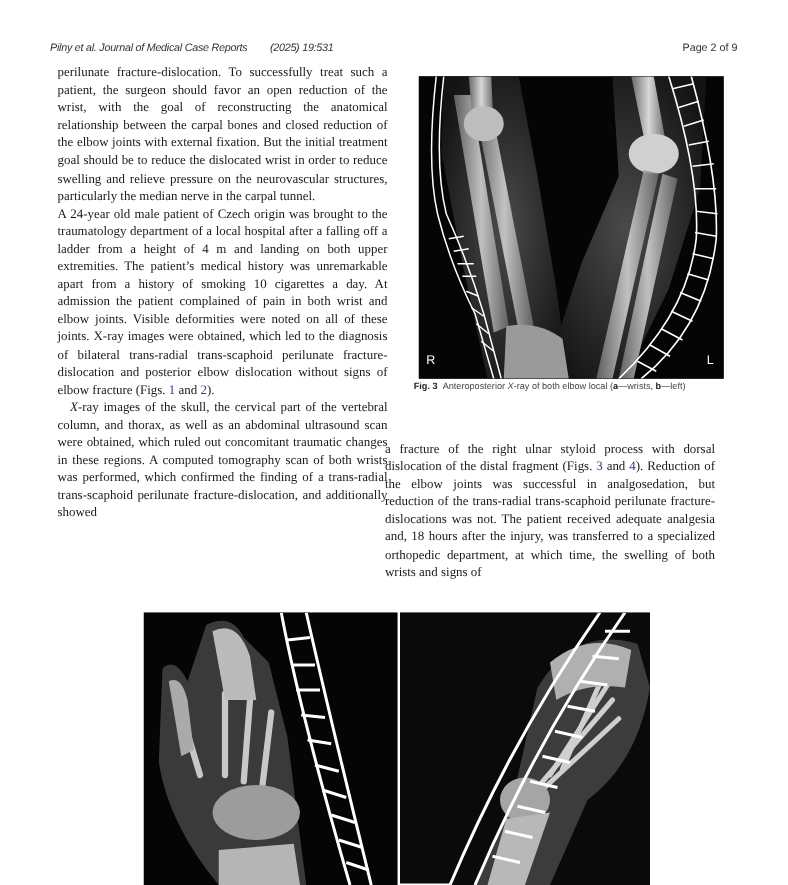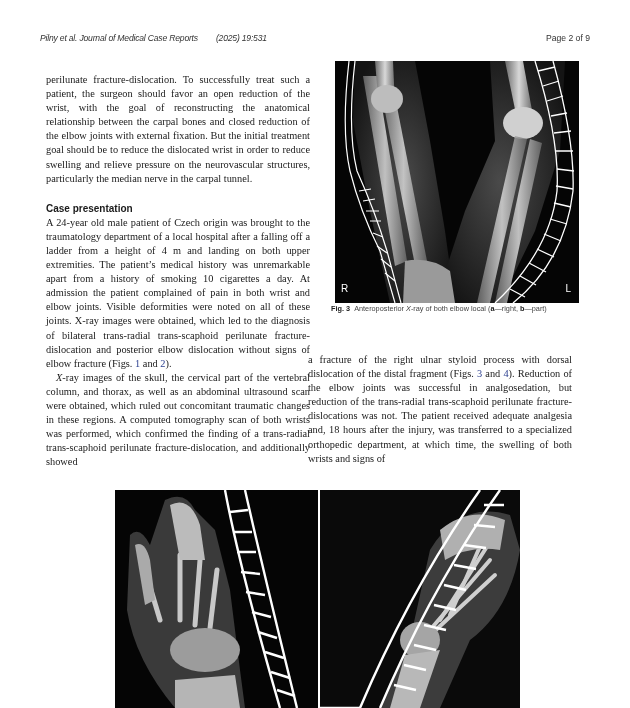--- a/index.html
+++ b/index.html
@@ -3,21 +3,21 @@
 <meta charset="utf-8">
 <style>
   html, body { margin: 0; padding: 0; background: #ffffff; }
   body { width: 630px; height: 708px; position: relative; overflow: hidden; font-family: "Liberation Serif", serif; color: #1a1a1a; }
   .running-head { position: absolute; top: 0; left: 0; width: 630px; height: 14px; font-family: "Liberation Sans", sans-serif; font-size: 8.6px; color: #333; margin-top: 36px; }
   .rh-left { position: absolute; left: 40px; top: -3px; font-style: italic; letter-spacing: -0.2px; }
   .rh-left .yr { font-style: italic; margin-left: 18px; }
   .rh-right { position: absolute; left: 546px; top: -3px; }
   .col { position: absolute; font-size: 10.35px; line-height: 14.1px; text-align: justify; }
   .col p { margin: 0; }
-  .col-left { left: 46px; top: 73px; width: 264px; }
+  .col-left { left: 46px; top: 52px; width: 264px; }
   .col-right { left: 308px; top: 353px; width: 264px; }
   .heading { font-family: "Liberation Sans", sans-serif; font-weight: bold; font-size: 10px; margin-top: 16px !important; line-height: 14px; }
   .indent { text-indent: 10px; }
   .ref { color: #2b3f8f; }
   .fig { position: absolute; background: #050505; overflow: hidden; }
   .fig2 { left: 335px; top: 61px; width: 244px; height: 242px; }
   .fig-bottom-a { left: 115px; top: 490px; width: 203px; height: 218px; }
   .fig-bottom-b { left: 320px; top: 490px; width: 200px; height: 218px; }
   .fig svg { display: block; width: 100%; height: 100%; }
   .fig-label { position: absolute; font-family: "Liberation Sans", sans-serif; font-size: 10px; color: #fff; }
@@ -27,21 +27,20 @@
 </head>
 <body>
 
 <div class="running-head">
   <span class="rh-left"><span>Pilny et al. Journal of Medical Case Reports</span><span class="yr">(2025) 19:531</span></span>
   <span class="rh-right">Page 2 of 9</span>
 </div>
 
 <div class="col col-left">
   <p>perilunate fracture-dislocation. To successfully treat such a patient, the surgeon should favor an open reduction of the wrist, with the goal of reconstructing the anatomical relationship between the carpal bones and closed reduction of the elbow joints with external fixation. But the initial treatment goal should be to reduce the dislocated wrist in order to reduce swelling and relieve pressure on the neurovascular structures, particularly the median nerve in the carpal tunnel.</p>
-  <p class="heading">Case presentation</p>
   <p><span>A 24-year old male patient of Czech origin was brought to the traumatology department of a local hospital after a falling off a ladder from a height of 4 m and landing on both upper extremities. The patient’s medical history was unremarkable apart from a history of smoking 10 cigarettes a day. At admission the patient complained of pain in both wrist and elbow joints. Visible deformities were noted on all of these joints. X-ray images were obtained, which led to the diagnosis of bilateral trans-radial trans-scaphoid perilunate fracture-dislocation and posterior elbow dislocation without signs of elbow fracture (Figs. </span><a class="ref">1</a><span> and </span><a class="ref">2</a><span>).</span></p>
   <p class="indent"><i>X</i><span>-ray images of the skull, the cervical part of the vertebral column, and thorax, as well as an abdominal ultrasound scan were obtained, which ruled out concomitant traumatic changes in these regions. A computed tomography scan of both wrists was performed, which confirmed the finding of a trans-radial trans-scaphoid perilunate fracture-dislocation, and additionally showed</span></p>
 </div>
 
 <div class="fig fig2">
   <svg viewBox="0 0 244 242" preserveAspectRatio="none">
     <defs>
       <linearGradient id="bone" x1="0" x2="1">
         <stop offset="0" stop-color="#6a6a6a"></stop>
           <stop offset="0.5" stop-color="#d8d8d8"></stop>
@@ -73,21 +72,21 @@
       <path d="M200 0 Q225 80 222 130 Q215 190 160 242"></path>
       <path d="M218 0 Q240 80 238 130 Q230 200 178 242"></path>
       <path d="M203 10 L220 6 M208 25 L224 20 M212 40 L228 35 M216 55 L232 52 M219 72 L236 70 M221 90 L238 90 M222 108 L239 110 M221 125 L238 128 M219 142 L236 146 M215 158 L232 163 M209 173 L226 180 M202 188 L219 196 M194 202 L211 211 M185 215 L201 224 M175 228 L190 236"></path>
     </g>
   </svg>
   <span class="fig-label" style="left:6px; top:222px;">R</span>
   <span class="fig-label" style="right:8px; top:222px;">L</span>
 </div>
 
 <div class="caption">
-  <b>Fig. 3</b>&nbsp;&nbsp;<span>Anteroposterior </span><i>X</i><span>-ray of both elbow local (</span><b>a</b><span>—right, </span><b>b</b><span>—part)</span>
+  <b>Fig. 3</b>&nbsp;&nbsp;<span>Anteroposterior </span><i>X</i><span>-ray of both elbow local (</span><b>a</b><span>—wrists, </span><b>b</b><span>—left)</span>
 </div>
 
 <div class="col col-right">
   <p><span>a fracture of the right ulnar styloid process with dorsal dislocation of the distal fragment (Figs. </span><a class="ref">3</a><span> and </span><a class="ref">4</a><span>). Reduction of the elbow joints was successful in analgosedation, but reduction of the trans-radial trans-scaphoid perilunate fracture-dislocations was not. The patient received adequate analgesia and, 18 hours after the injury, was transferred to a specialized orthopedic department, at which time, the swelling of both wrists and signs of</span></p>
 </div>
 
 <div class="fig fig-bottom-a">
   <svg viewBox="0 0 203 218" preserveAspectRatio="none">
     <rect width="203" height="218" fill="#050505"></rect>
     <path d="M15 45 Q25 35 35 55 L50 10 Q70 0 80 20 L100 40 L115 100 L125 180 L130 218 L60 218 Q20 170 12 120 Z" fill="#3a3a3a"></path>

